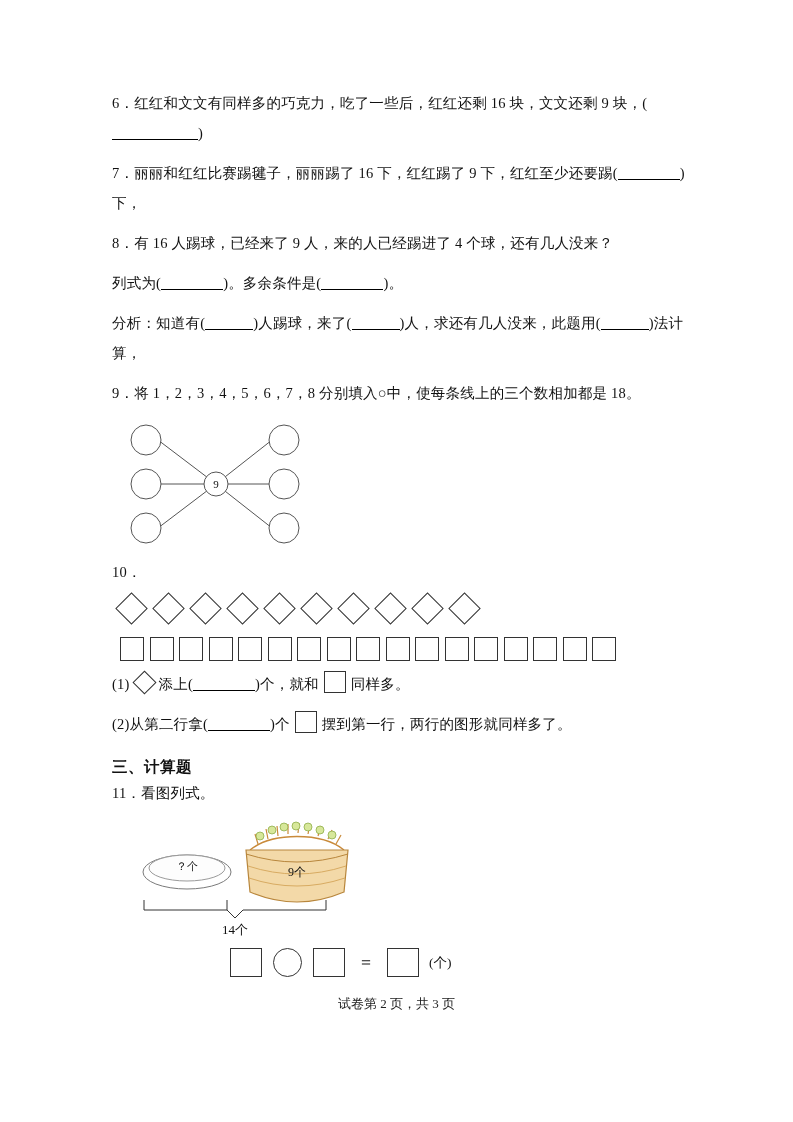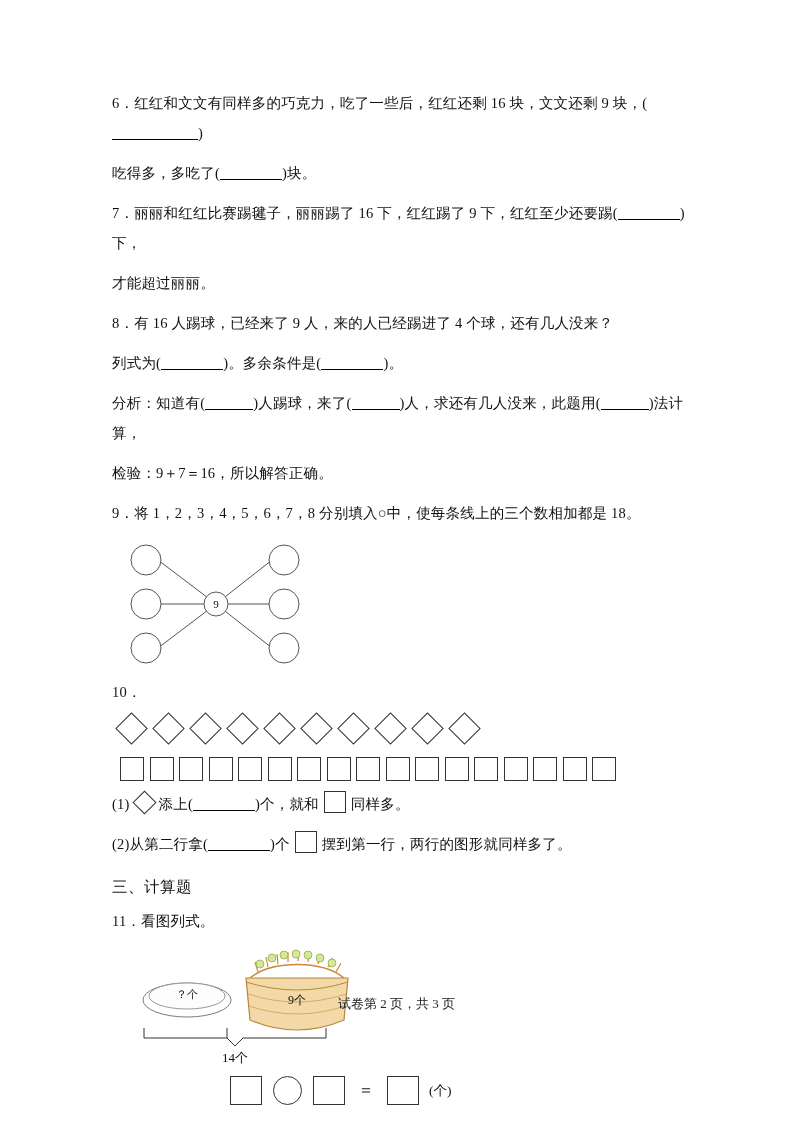--- a/index.html
+++ b/index.html
@@ -25,22 +25,22 @@
     margin: 0 0 10px 0;
     letter-spacing: .2px;
   }
   .blank-s { display:inline-block; width:48px; border-bottom:1px solid #000; vertical-align: -2px; }
   .blank-m { display:inline-block; width:62px; border-bottom:1px solid #000; vertical-align: -2px; }
   .blank-l { display:inline-block; width:86px; border-bottom:1px solid #000; vertical-align: -2px; }
 
   
   .sec-head {
     font-size: 15.5px;
-    font-weight: normal;
-    margin: 18px 0 8px 0;
+    font-weight: bold;
+    margin: 18px 0 0 0;
     font-family: "Liberation Sans", sans-serif;
     letter-spacing: .5px;
   }
 
   
   .star-wrap { position: relative; width: 200px; height: 135px; margin: 6px 0 4px 8px; }
   .star-wrap svg { display:block; }
 
   
   .shape-row { margin: 10px 0 0 8px; height: 34px; position: relative; }
@@ -76,42 +76,33 @@
   }
 </style>
 </head>
 <body>
 
 <div class="page">
 
   <div class="q">
     <span>6．</span><span>红红和文文有同样多的巧克力，吃了一些后，红红还剩 16 块，文文还剩 9 块，(</span><span class="blank-l"></span><span>)</span>
   </div>
-  <div class="q">
-    <span>吃得多，多吃了(</span><span class="blank-m"></span><span>)块。</span>
-  </div>
 
   <div class="q">
     <span>7．</span><span>丽丽和红红比赛踢毽子，丽丽踢了 16 下，红红踢了 9 下，红红至少还要踢(</span><span class="blank-m"></span><span>)下，</span>
   </div>
-  <div class="q">
-    <span>才能超过丽丽。</span>
-  </div>
 
   <div class="q">
     <span>8．</span><span>有 16 人踢球，已经来了 9 人，来的人已经踢进了 4 个球，还有几人没来？</span>
   </div>
   <div class="q">
     <span>列式为(</span><span class="blank-m"></span><span>)。多余条件是(</span><span class="blank-m"></span><span>)。</span>
   </div>
   <div class="q">
     <span>分析：知道有(</span><span class="blank-s"></span><span>)人踢球，来了(</span><span class="blank-s"></span><span>)人，求还有几人没来，此题用(</span><span class="blank-s"></span><span>)法计算，</span>
-  </div>
-  <div class="q">
-    <span>检验：9＋7＝16，所以解答正确。</span>
   </div>
 
   <div class="q">
     <span>9．</span><span>将 1，2，3，4，5，6，7，8 分别填入○中，使每条线上的三个数相加都是 18。</span>
   </div>
 
   <div class="star-wrap">
     <svg width="200" height="135" viewBox="0 0 200 135">
 
       <g stroke="#555" stroke-width="1" fill="none">

